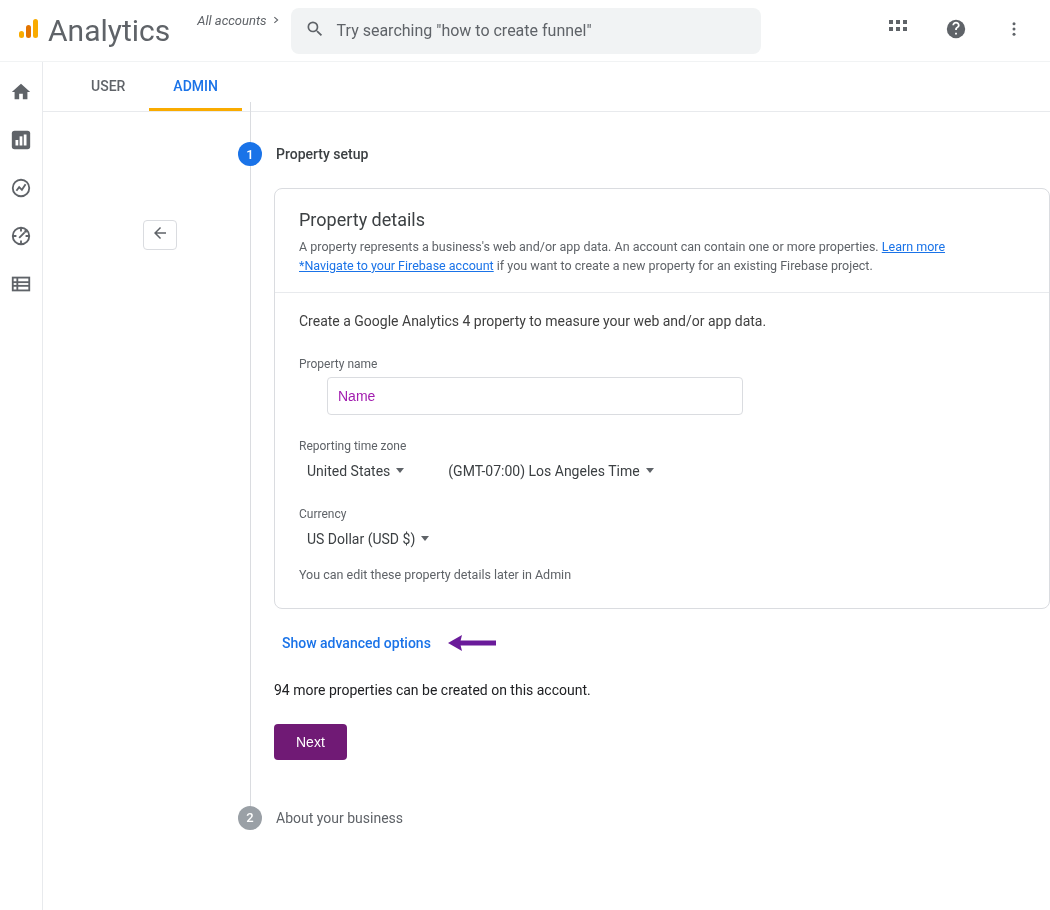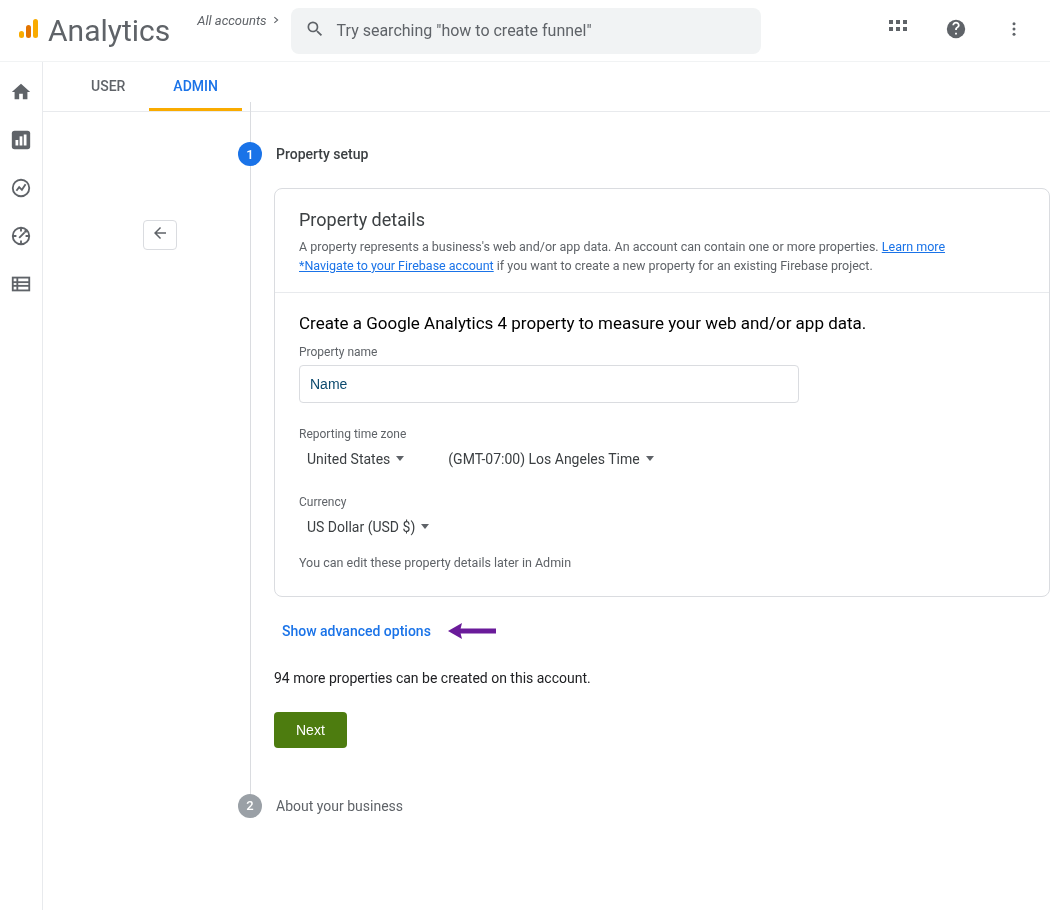--- a/index.html
+++ b/index.html
@@ -42,32 +42,32 @@
     .step-badge.inactive { background: #9aa0a6; }
     .step-label { font-size: 14px; font-weight: 500; color: #3c4043; }
     .step-label.inactive { color: #5f6368; font-weight: 400; }
     
     .card { margin-left: 116px; width: 776px; border: 1px solid #dadce0; border-radius: 8px; background: #fff; }
     .card-head { padding: 20px 24px 16px; border-bottom: 1px solid #e8eaed; }
     .card-head-title { font-size: 18px; color: #3c4043; margin-bottom: 8px; }
     .card-head-sub { font-size: 12.5px; color: #5f6368; line-height: 1.5; }
     .link { color: #1a73e8; text-decoration: underline; cursor: pointer; }
     .card-body { padding: 20px 24px 26px; }
-    .lead { font-size: 17px; color: #000000; margin-bottom: 12px; }
+    .lead { font-size: 14px; color: #404040; margin-bottom: 28px; }
     .field-label { font-size: 12px; color: #5f6368; margin-bottom: 6px; }
-    .text-input { width: 500px; height: 38px; border: 1px solid #dadce0; border-radius: 4px; padding: 0 10px; font-size: 14px; color: #0c4a6e; margin-bottom: 24px; outline: none; }
+    .text-input { width: 416px; height: 38px; border: 1px solid #dadce0; border-radius: 4px; padding: 0 10px; font-size: 14px; color: #a21caf; margin-bottom: 24px; outline: none; margin-left: 28px; }
     .dropdown-row { display: flex; gap: 28px; margin-bottom: 24px; }
     .dropdown { display: flex; align-items: center; gap: 6px; font-size: 14px; color: #3c4043; padding: 4px 8px; border-radius: 4px; cursor: pointer; }
     .caret { width: 0; height: 0; border-left: 4px solid transparent; border-right: 4px solid transparent; border-top: 5px solid #5f6368; }
     .hint { font-size: 12.5px; color: #5f6368; margin-top: 16px; }
     
     .adv-link { display: inline-block; margin-left: 124px; margin-top: 26px; font-size: 14px; color: #1a73e8; cursor: pointer; font-weight: 500; }
     .arrow-annot { position: absolute; }
     .more-text { margin-left: 116px; margin-top: 30px; font-size: 14px; color: #202124; }
-    .next-btn { margin-left: 116px; margin-top: 26px; height: 36px; padding: 0 22px; background: #4d7c0f; color: #fff; border: none; border-radius: 4px; font-size: 14px; font-weight: 500; cursor: pointer; }
+    .next-btn { margin-left: 116px; margin-top: 26px; height: 36px; padding: 0 22px; background: #701a75; color: #fff; border: none; border-radius: 4px; font-size: 14px; font-weight: 500; cursor: pointer; }
     .step2 { margin-left: 80px; margin-top: 46px; display: flex; align-items: center; gap: 14px; position: relative; z-index: 1; }
   </style>
 </head>
 <body>
 
 <div class="header">
   <div class="logo-wrap">
     <span>
       <svg class="logo-icon" viewBox="0 0 24 24">
           <rect x="3" y="14" width="5" height="7" rx="2.5" fill="#f9ab00"></rect>

